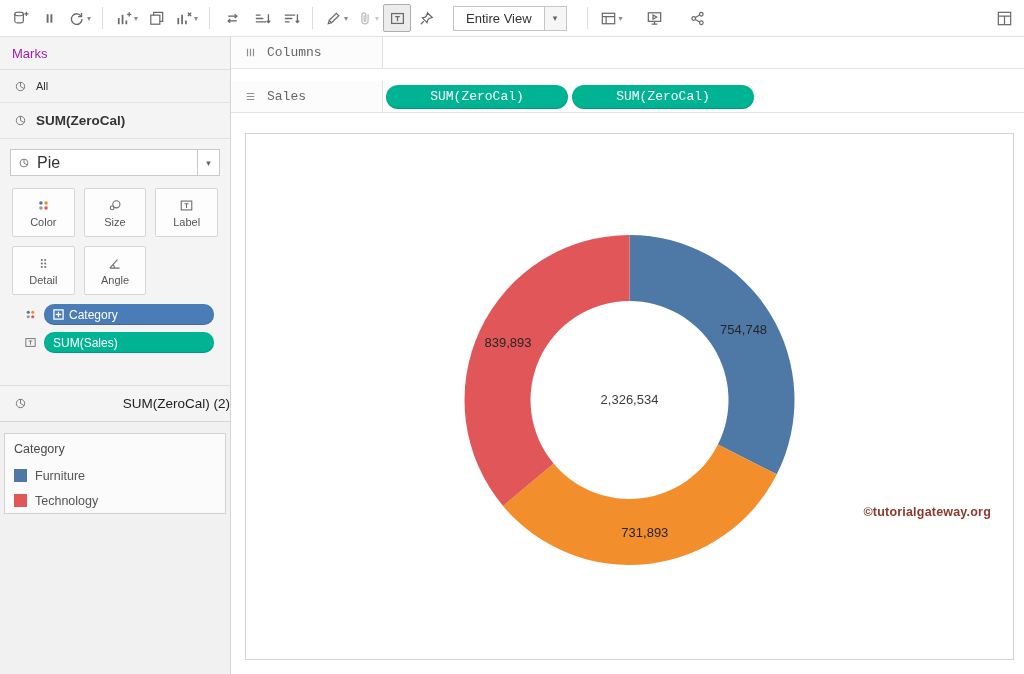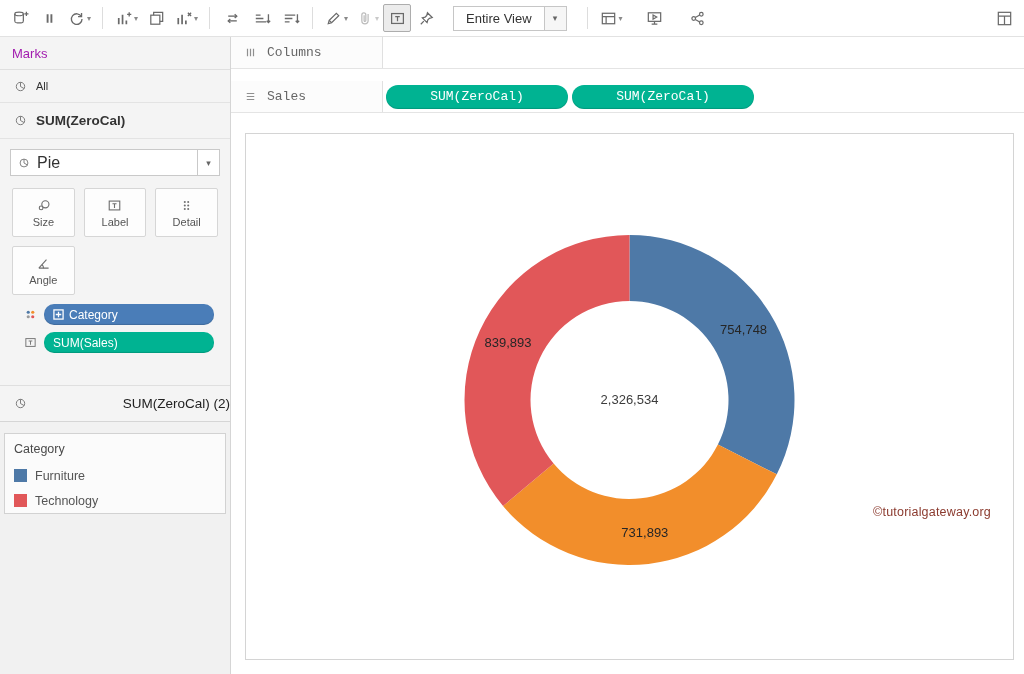--- a/index.html
+++ b/index.html
@@ -82,21 +82,21 @@
              align-items:center;justify-content:center;cursor:pointer;
              box-shadow:inset 0 -1px 1px rgba(0,0,0,.15);}
 
   
   .view-area{flex:1;position:relative;background:#fff;}
   .sheet{position:absolute;left:14px;top:20px;right:10px;bottom:14px;border:1px solid #d4d4d4;
          background:#fff;}
   .sheet svg{width:100%;height:100%;display:block;}
   .slice-label{font-size:13px;fill:#262626;text-anchor:middle;font-family:"Liberation Sans",sans-serif;}
   .center-label{font-size:13px;fill:#3c3c3c;text-anchor:middle;font-family:"Liberation Sans",sans-serif;}
-  .watermark{position:absolute;right:22px;top:371px;font-size:12.5px;font-weight:normal;
+  .watermark{position:absolute;right:22px;top:371px;font-size:12.5px;font-weight:bold;
              letter-spacing:.2px;}
 </style>
 </head>
 <body>
 
 <svg width="0" height="0" style="position:absolute">
   <defs>
     <g id="sy-db-plus" fill="none" stroke="currentColor" stroke-width="1.3">
       <ellipse cx="8.5" cy="5.2" rx="4.5" ry="1.9"></ellipse>
         <path d="M4,5.2 V12.8 M13,5.2 V12.8"></path>
@@ -338,20 +338,26 @@
         <div class="mark-type">
           <span class="mt-ic">
               <svg viewBox="0 0 20 20">
                 <use href="#sy-pie"></use>
               </svg>
             </span>
           <span class="mt-label">Pie</span>
           <span class="mt-caret">▾</span>
         </div>
         <div class="marks-btns">
+          <div class="mbtn">
+            <svg viewBox="0 0 20 20">
+                <use href="#sy-color"></use>
+              </svg>
+            <span class="lbl">Color</span>
+            </div>
           <div class="mbtn">
             <svg viewBox="0 0 20 20">
                 <use href="#sy-size"></use>
               </svg>
             <span class="lbl">Size</span>
             </div>
           <div class="mbtn">
             <svg viewBox="0 0 20 20">
                 <use href="#sy-textlabel"></use>
               </svg>

